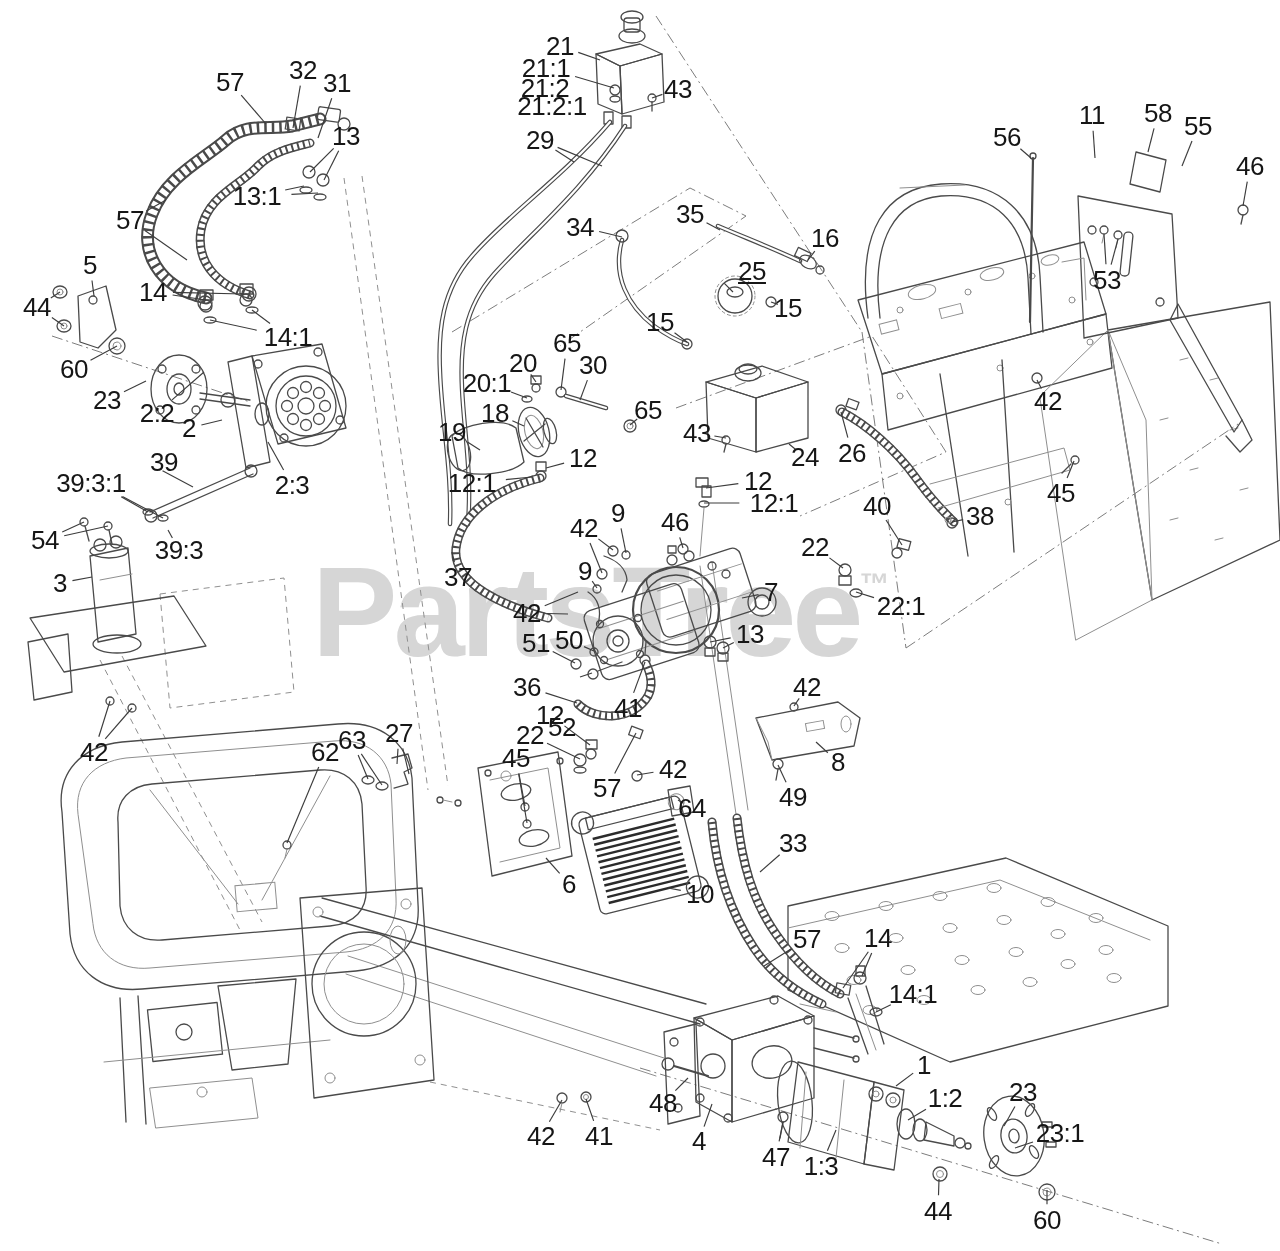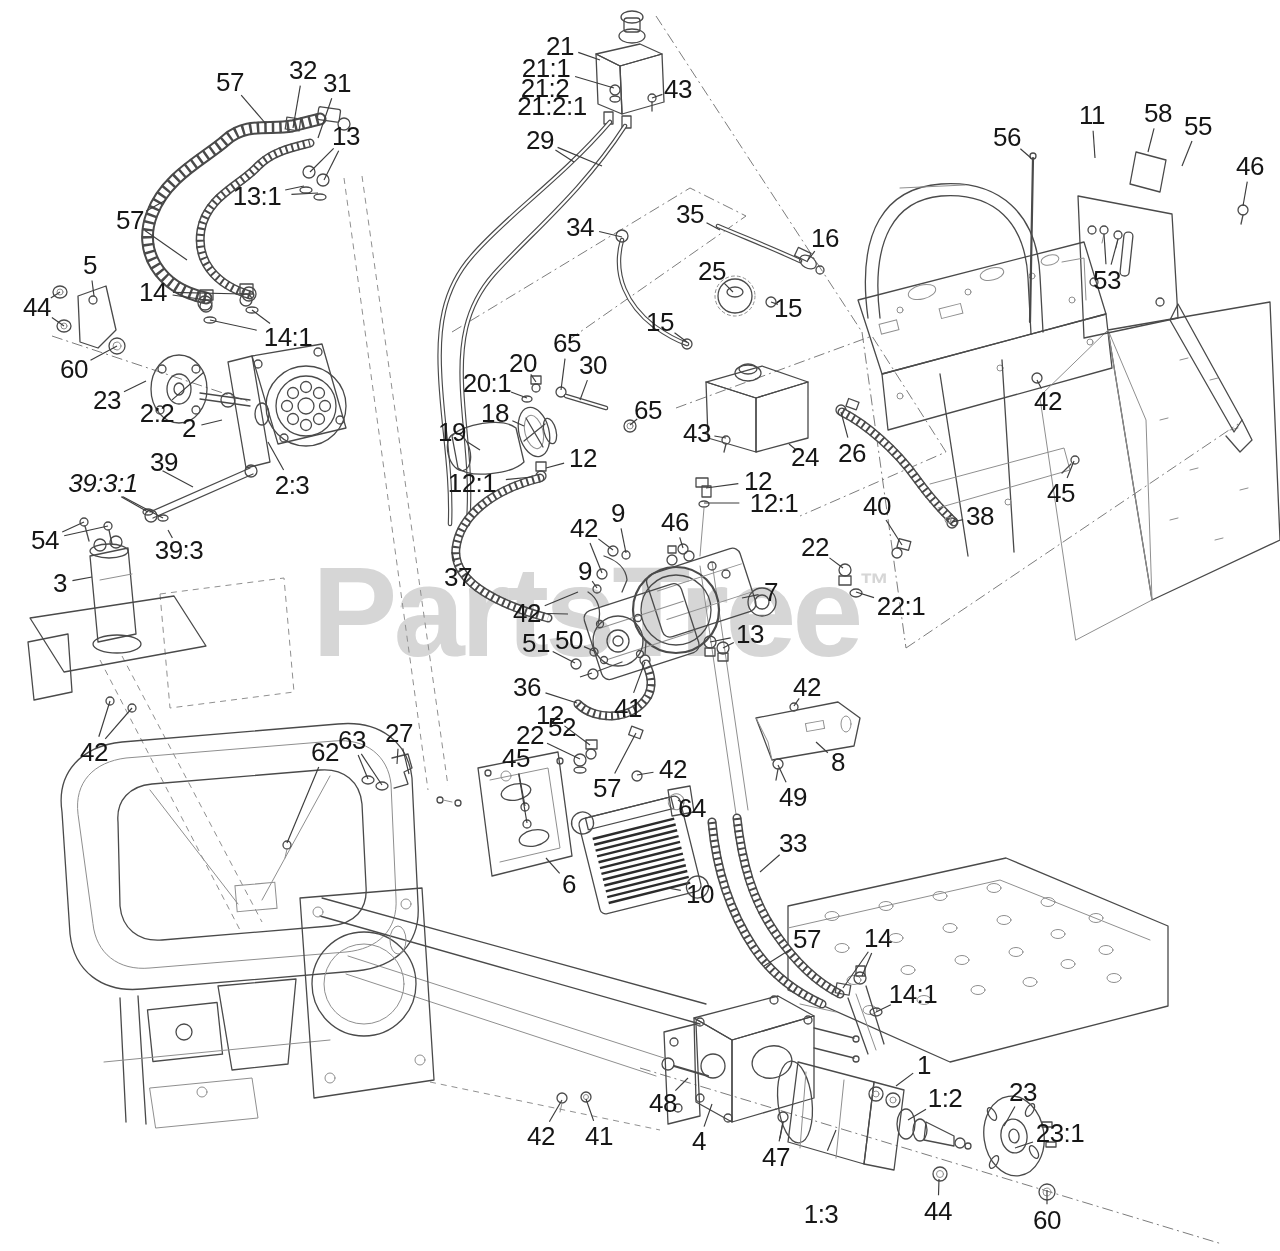--- a/index.html
+++ b/index.html
@@ -678,38 +678,38 @@
       <div class="callout" style="left: 90px; top: 265px;">5</div>
       <div class="callout" style="left: 37px; top: 307px;">44</div>
       <div class="callout" style="left: 153px; top: 292px;">14</div>
       <div class="callout" style="left: 288px; top: 337px;">14:1</div>
       <div class="callout" style="left: 74px; top: 369px;">60</div>
       <div class="callout" style="left: 107px; top: 400px;">23</div>
       <div class="callout" style="left: 157px; top: 413px;">2:2</div>
       <div class="callout" style="left: 189px; top: 428px;">2</div>
       <div class="callout" style="left: 292px; top: 485px;">2:3</div>
       <div class="callout" style="left: 164px; top: 462px;">39</div>
-      <div class="callout" style="left: 103px; top: 483px; font-style: italic;">39:3:1</div>
+      <div class="callout" style="left: 91px; top: 483px;">39:3:1</div>
       <div class="callout" style="left: 45px; top: 540px;">54</div>
       <div class="callout" style="left: 179px; top: 550px;">39:3</div>
       <div class="callout" style="left: 60px; top: 583px;">3</div>
       <div class="callout" style="left: 94px; top: 752px;">42</div>
       <div class="callout" style="left: 325px; top: 752px;">62</div>
       <div class="callout" style="left: 352px; top: 740px;">63</div>
       <div class="callout" style="left: 399px; top: 733px;">27</div>
       <div class="callout" style="left: 560px; top: 46px;">21</div>
       <div class="callout" style="left: 546px; top: 68px;">21:1</div>
       <div class="callout" style="left: 545px; top: 88px;">21:2</div>
       <div class="callout" style="left: 552px; top: 106px;">21:2:1</div>
       <div class="callout" style="left: 678px; top: 89px;">43</div>
       <div class="callout" style="left: 540px; top: 140px;">29</div>
       <div class="callout" style="left: 580px; top: 227px;">34</div>
       <div class="callout" style="left: 690px; top: 214px;">35</div>
       <div class="callout" style="left: 825px; top: 238px;">16</div>
-      <div class="callout" style="left: 712px; top: 271px;">25</div>
+      <div class="callout" style="left: 752px; top: 271px; text-decoration: underline;">25</div>
       <div class="callout" style="left: 788px; top: 308px;">15</div>
       <div class="callout" style="left: 660px; top: 322px;">15</div>
       <div class="callout" style="left: 1007px; top: 137px;">56</div>
       <div class="callout" style="left: 1092px; top: 115px;">11</div>
       <div class="callout" style="left: 1158px; top: 113px;">58</div>
       <div class="callout" style="left: 1198px; top: 126px;">55</div>
       <div class="callout" style="left: 1250px; top: 166px;">46</div>
       <div class="callout" style="left: 1107px; top: 280px;">53</div>
       <div class="callout" style="left: 1048px; top: 401px;">42</div>
       <div class="callout" style="left: 1061px; top: 493px;">45</div>
@@ -757,21 +757,21 @@
       <div class="callout" style="left: 569px; top: 884px;">6</div>
       <div class="callout" style="left: 700px; top: 894px; text-align: center;">10</div>
       <div class="callout" style="left: 807px; top: 939px;">57</div>
       <div class="callout" style="left: 878px; top: 938px;">14</div>
       <div class="callout" style="left: 913px; top: 994px;">14:1</div>
       <div class="callout" style="left: 663px; top: 1103px;">48</div>
       <div class="callout" style="left: 541px; top: 1136px;">42</div>
       <div class="callout" style="left: 599px; top: 1136px;">41</div>
       <div class="callout" style="left: 699px; top: 1141px;">4</div>
       <div class="callout" style="left: 776px; top: 1157px;">47</div>
-      <div class="callout" style="left: 821px; top: 1166px; margin-top: 48px;">1:3</div>
+      <div class="callout" style="left: 821px; top: 1166px;">1:3</div>
       <div class="callout" style="left: 924px; top: 1065px;">1</div>
       <div class="callout" style="left: 945px; top: 1098px;">1:2</div>
       <div class="callout" style="left: 1023px; top: 1092px;">23</div>
       <div class="callout" style="left: 1060px; top: 1133px;">23:1</div>
       <div class="callout" style="left: 938px; top: 1211px;">44</div>
       <div class="callout" style="left: 1047px; top: 1220px;">60</div>
     </div>
 </div>
 
 </body></html>

